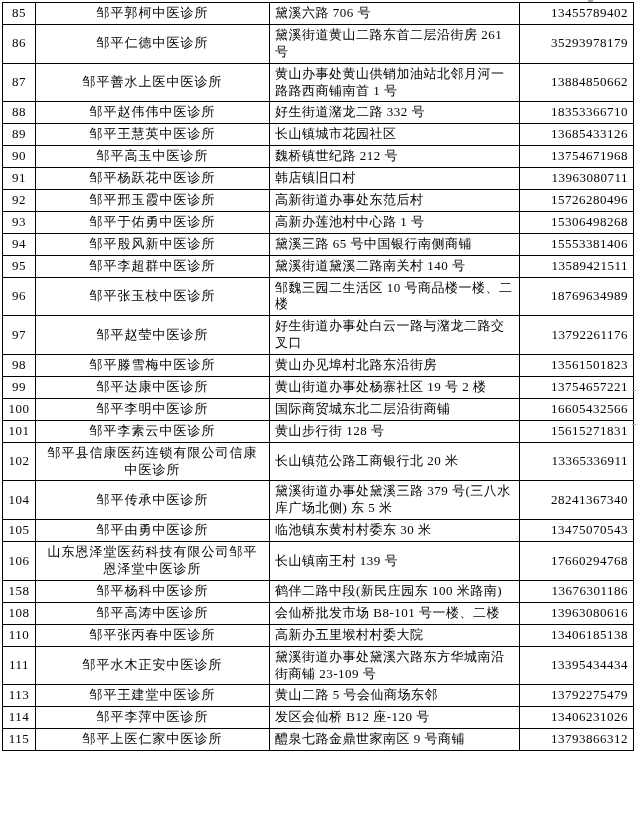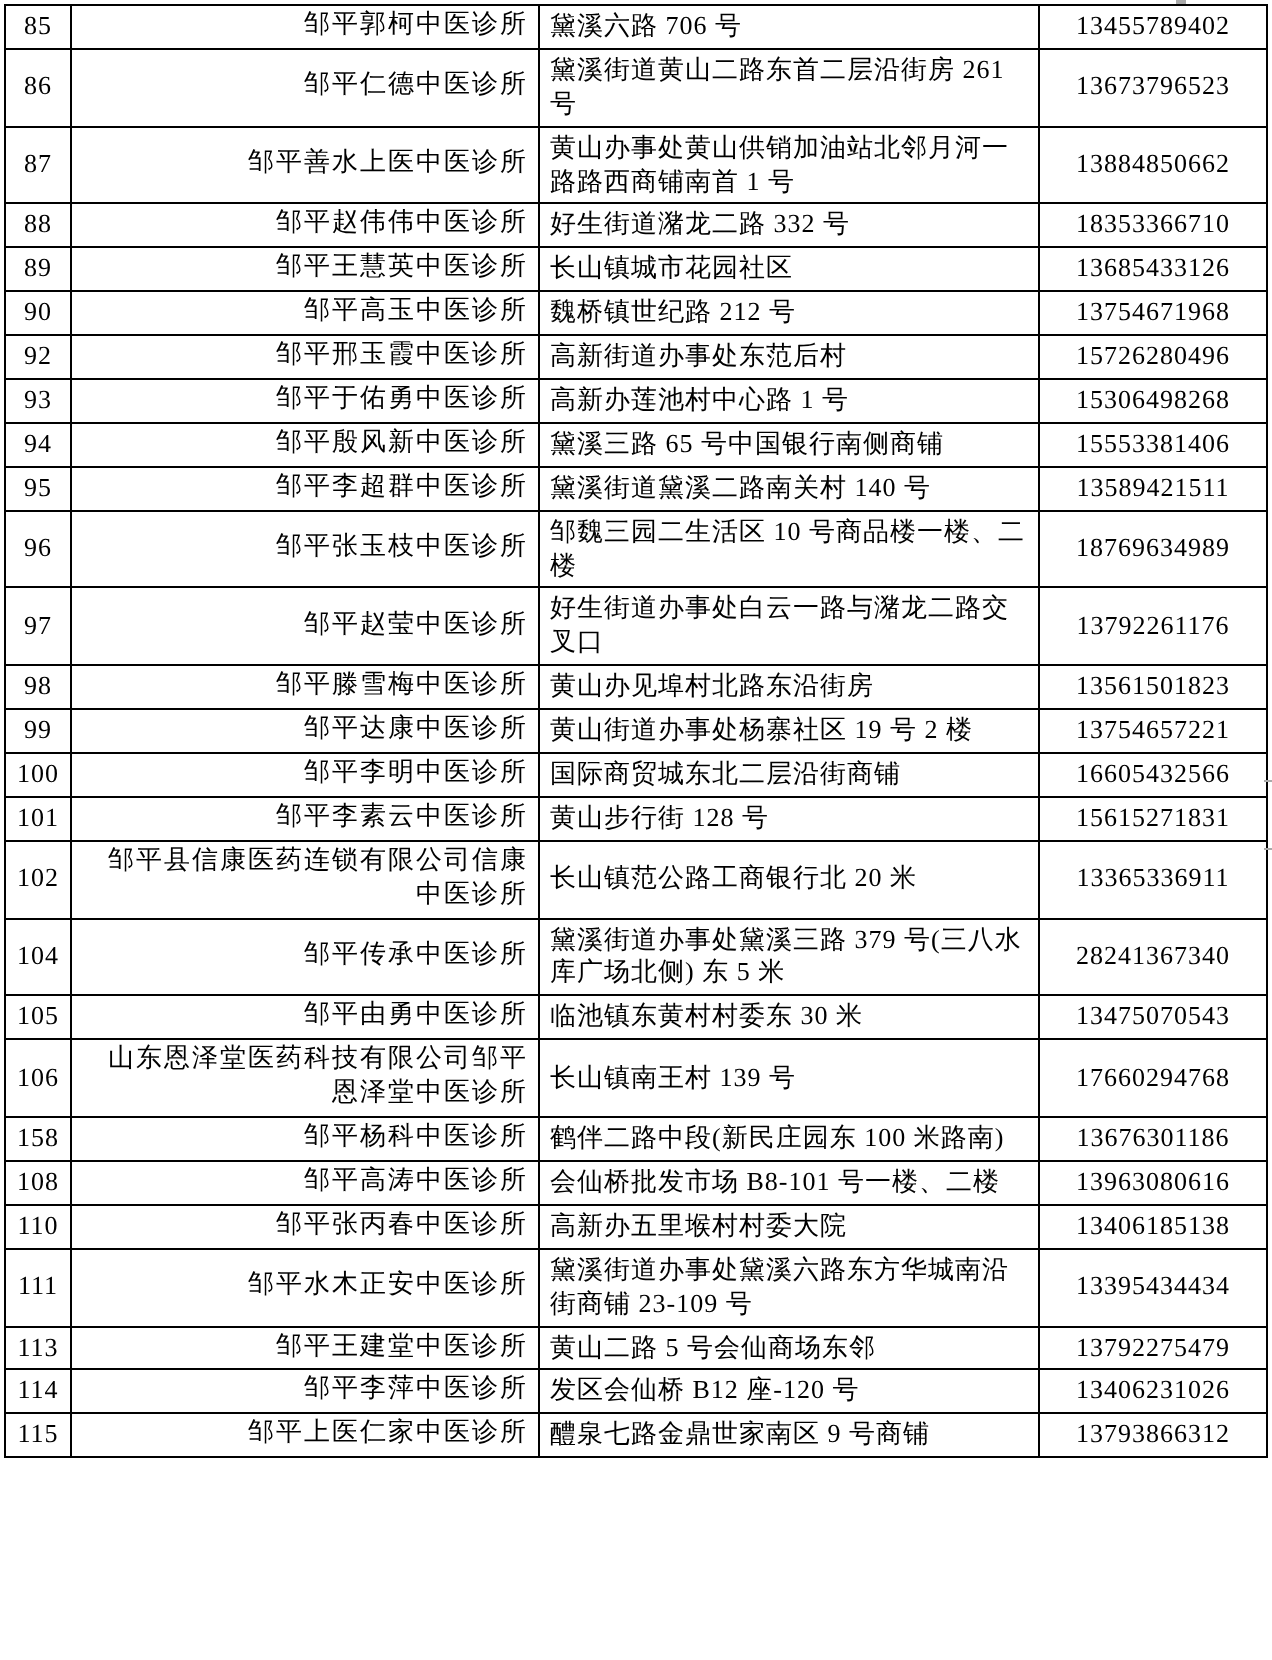--- a/index.html
+++ b/index.html
@@ -38,30 +38,29 @@
     vertical-align: middle;
     word-break: break-all;
     overflow: hidden;
   }
   td.cell-num {
     text-align: center;
     padding: 2px 1px;
     letter-spacing: 0.5px;
   }
   td.cell-name {
-    text-align: right;
+    text-align: center;
     letter-spacing: 1px;
-    font-family: Liberation Mono, monospace;
   }
   td.cell-addr {
     text-align: left;
     letter-spacing: 0.5px;
   }
   td.cell-phone {
-    text-align: center;
+    text-align: right;
     padding: 2px 2px;
     letter-spacing: 0.5px;
   }
   .edge-artifact {
     position: absolute;
     background: #aaaaaa;
   }
   #artifact-top-tick    { left: 588px; top: 0;     width: 5px;  height: 2px; }
   #artifact-right-dash1 { left: 632px; top: 390px; width: 4px;  height: 1px; }
   #artifact-right-dash2 { left: 632px; top: 424px; width: 4px;  height: 1px; }
@@ -82,21 +81,21 @@
     <td class="cell-num">85</td>
     <td class="cell-name">邹平郭柯中医诊所</td>
     <td class="cell-addr">黛溪六路 706 号</td>
     <td class="cell-phone">13455789402</td>
   </tr>
 
   <tr>
     <td class="cell-num">86</td>
     <td class="cell-name">邹平仁德中医诊所</td>
     <td class="cell-addr">黛溪街道黄山二路东首二层沿街房 261 号</td>
-    <td class="cell-phone">13673796523</td>
+    <td class="cell-phone">35293978179</td>
   </tr>
 
   <tr>
     <td class="cell-num">87</td>
     <td class="cell-name">邹平善水上医中医诊所</td>
     <td class="cell-addr">黄山办事处黄山供销加油站北邻月河一路路西商铺南首 1 号</td>
     <td class="cell-phone">13884850662</td>
   </tr>
 
   <tr>
@@ -113,20 +112,26 @@
     <td class="cell-phone">13685433126</td>
   </tr>
 
   <tr>
     <td class="cell-num">90</td>
     <td class="cell-name">邹平高玉中医诊所</td>
     <td class="cell-addr">魏桥镇世纪路 212 号</td>
     <td class="cell-phone">13754671968</td>
   </tr>
 
+  <tr>
+    <td class="cell-num">91</td>
+    <td class="cell-name">邹平杨跃花中医诊所</td>
+    <td class="cell-addr">韩店镇旧口村</td>
+    <td class="cell-phone">13963080711</td>
+  </tr>
 
   <tr>
     <td class="cell-num">92</td>
     <td class="cell-name">邹平邢玉霞中医诊所</td>
     <td class="cell-addr">高新街道办事处东范后村</td>
     <td class="cell-phone">15726280496</td>
   </tr>
 
   <tr>
     <td class="cell-num">93</td>

